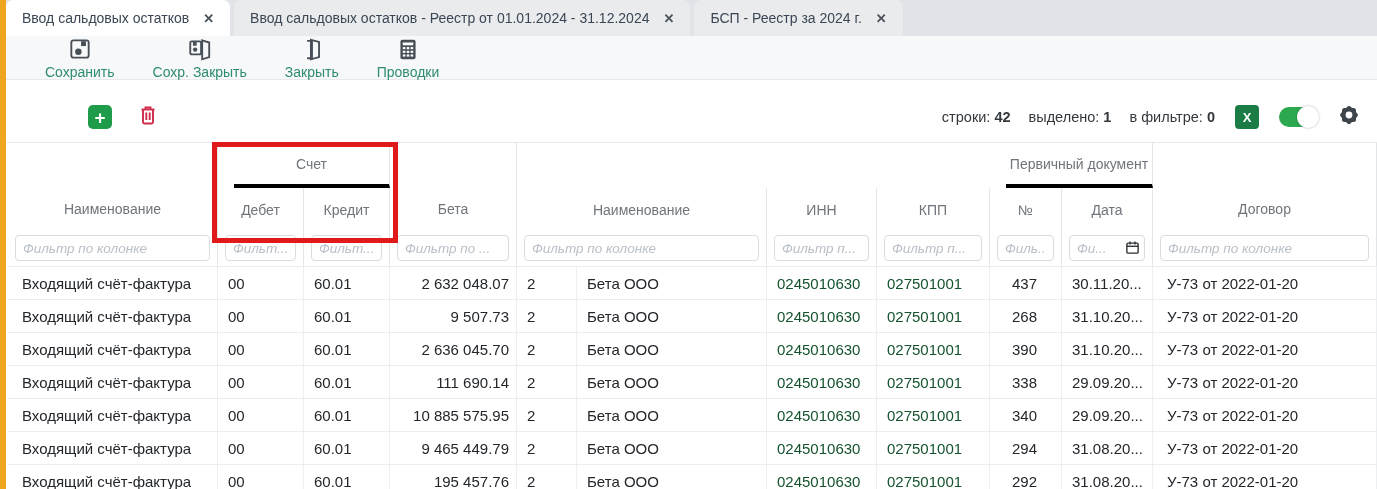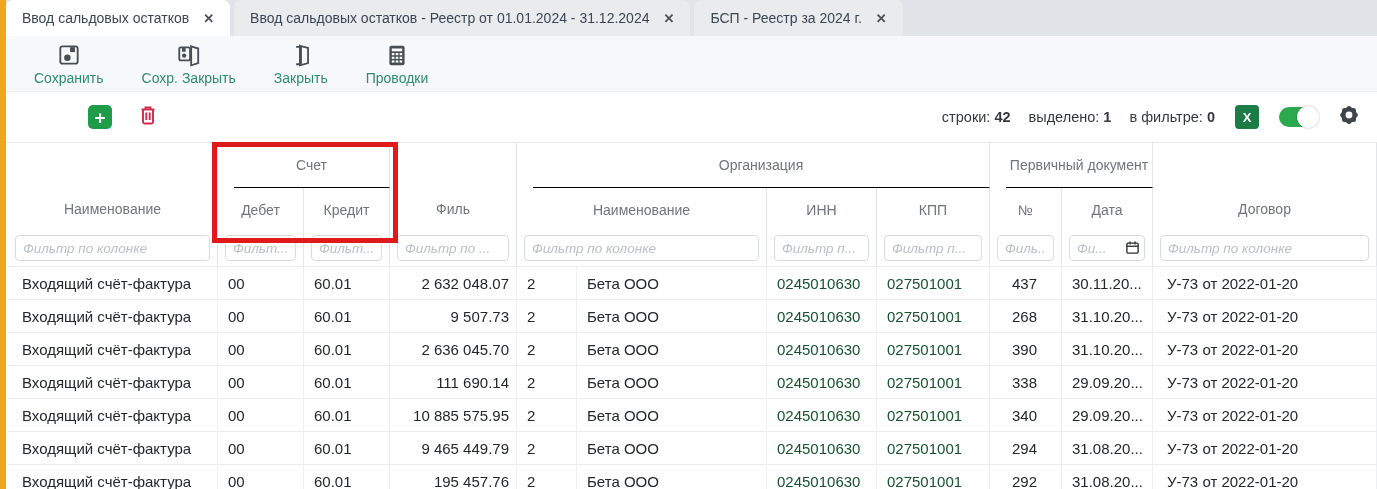--- a/index.html
+++ b/index.html
@@ -9,23 +9,23 @@
 
   
   .tabbar{position:absolute;left:0;top:0;right:0;height:36px;background:#E0E3E7;
           display:flex;align-items:stretch;padding-left:6px;box-sizing:border-box;}
   .tab{display:flex;align-items:center;gap:14px;padding:0 16px;font-size:14px;color:#3B4654;
        background:#E9EBED;border-radius:7px 7px 0 0;margin-right:4px;cursor:default;white-space:nowrap;}
   .tab.active{background:#FFFFFF;}
   .tab .x{font-size:13px;color:#4A5158;font-weight:bold;}
 
   
-  .toolbar{position:absolute;left:6px;top:36px;right:0;height:56px;background:#F7F8F9;
+  .toolbar{position:absolute;left:6px;top:36px;right:0;height:44px;background:#F7F8F9;
            border-bottom:1px solid #E7E9EB;display:flex;align-items:center;gap:38px;
-           padding-left:28px;box-sizing:border-box;}
+           padding-left:39px;box-sizing:border-box;}
   .tbtn{display:flex;flex-direction:column;align-items:center;gap:3px;cursor:pointer;}
   .tbtn svg{display:block;}
   .tbtn .lbl{font-size:14px;color:#2E8C6F;line-height:14px;}
 
   
   .actionbar{position:absolute;left:6px;top:92px;right:0;height:50px;background:#fff;
              display:flex;align-items:center;box-sizing:border-box;}
   .addbtn{margin-left:82px;width:24px;height:24px;background:#1E9C49;border-radius:5px;
           display:flex;align-items:center;justify-content:center;color:#fff;font-size:19px;
           font-weight:bold;line-height:1;cursor:pointer;}
@@ -40,21 +40,21 @@
                 border-radius:50%;box-shadow:0 0 2px rgba(0,0,0,.35);}
   .gear{cursor:pointer;display:flex;align-items:center;}
 
   
   .tablewrap{position:absolute;left:6px;top:142px;right:0;bottom:0;}
   :root{--cols:210px 86px 86px 127px 60px 190px 110px 113px 72px 91px 1fr;}
   .thead{display:grid;grid-template-columns:var(--cols);grid-template-rows:45px 44px;
          border-top:1px solid #E7E9EC;padding-left:2px;}
   .hcell{border-right:1px solid #E3E6E9;display:flex;align-items:center;justify-content:center;
          font-size:14px;color:#6F757B;box-sizing:border-box;overflow:hidden;white-space:nowrap;}
-  .hgroup{border-bottom:1px solid #000000;margin-left:16px;}
+  .hgroup{border-bottom:4px solid #000000;margin-left:16px;}
   .hspan2{grid-row:1/3;flex-direction:column;justify-content:flex-end;padding-bottom:15px;}
   .filterrow{display:grid;grid-template-columns:var(--cols);height:34px;padding-left:2px;}
   .fcell{border-right:1px solid #E3E6E9;padding:3px 7px 4px 7px;box-sizing:border-box;position:relative;}
   .fcell input{width:100%;height:26px;box-sizing:border-box;border:1px solid #D8DCE0;border-radius:4px;
                padding:0 7px;font-family:"Liberation Sans",sans-serif;font-size:13.5px;color:#33383d;outline:none;}
   .fcell input::placeholder{color:#B9BFC7;font-style:italic;}
   .fcell.datef input{padding-right:24px;}
   .fcell .cal{position:absolute;right:12px;top:8px;pointer-events:none;}
   .tbody{padding-left:2px;}
   .trow{display:grid;grid-template-columns:var(--cols);height:32px;border-top:1px solid #EAECEF;}
@@ -181,22 +181,21 @@
       </div>
     </div>
   </div>
 
   <div class="tablewrap">
     <div class="thead">
       <div class="hcell hspan2" style="grid-column:1;">Наименование</div>
       <div class="hcell hgroup" style="grid-column:2/4;grid-row:1;">Счет</div>
       <div class="hcell" style="grid-column:2;grid-row:2;">Дебет</div>
       <div class="hcell" style="grid-column:3;grid-row:2;">Кредит</div>
-      <div class="hcell hspan2" style="grid-column:4;">Филь</div>
-      <div class="hcell hgroup" style="grid-column:5/9;grid-row:1;">Организация</div>
+      <div class="hcell hspan2" style="grid-column:4;">Бета</div>
       <div class="hcell" style="grid-column:5/7;grid-row:2;">Наименование</div>
       <div class="hcell" style="grid-column:7;grid-row:2;">ИНН</div>
       <div class="hcell" style="grid-column:8;grid-row:2;">КПП</div>
       <div class="hcell hgroup" style="grid-column:9/11;grid-row:1;">Первичный документ</div>
       <div class="hcell" style="grid-column:9;grid-row:2;">№</div>
       <div class="hcell hspan2" style="grid-column:11;">Договор</div>
       <div class="hcell" style="grid-column:10;grid-row:2;">Дата</div>
     </div>
 
     <div class="filterrow">

